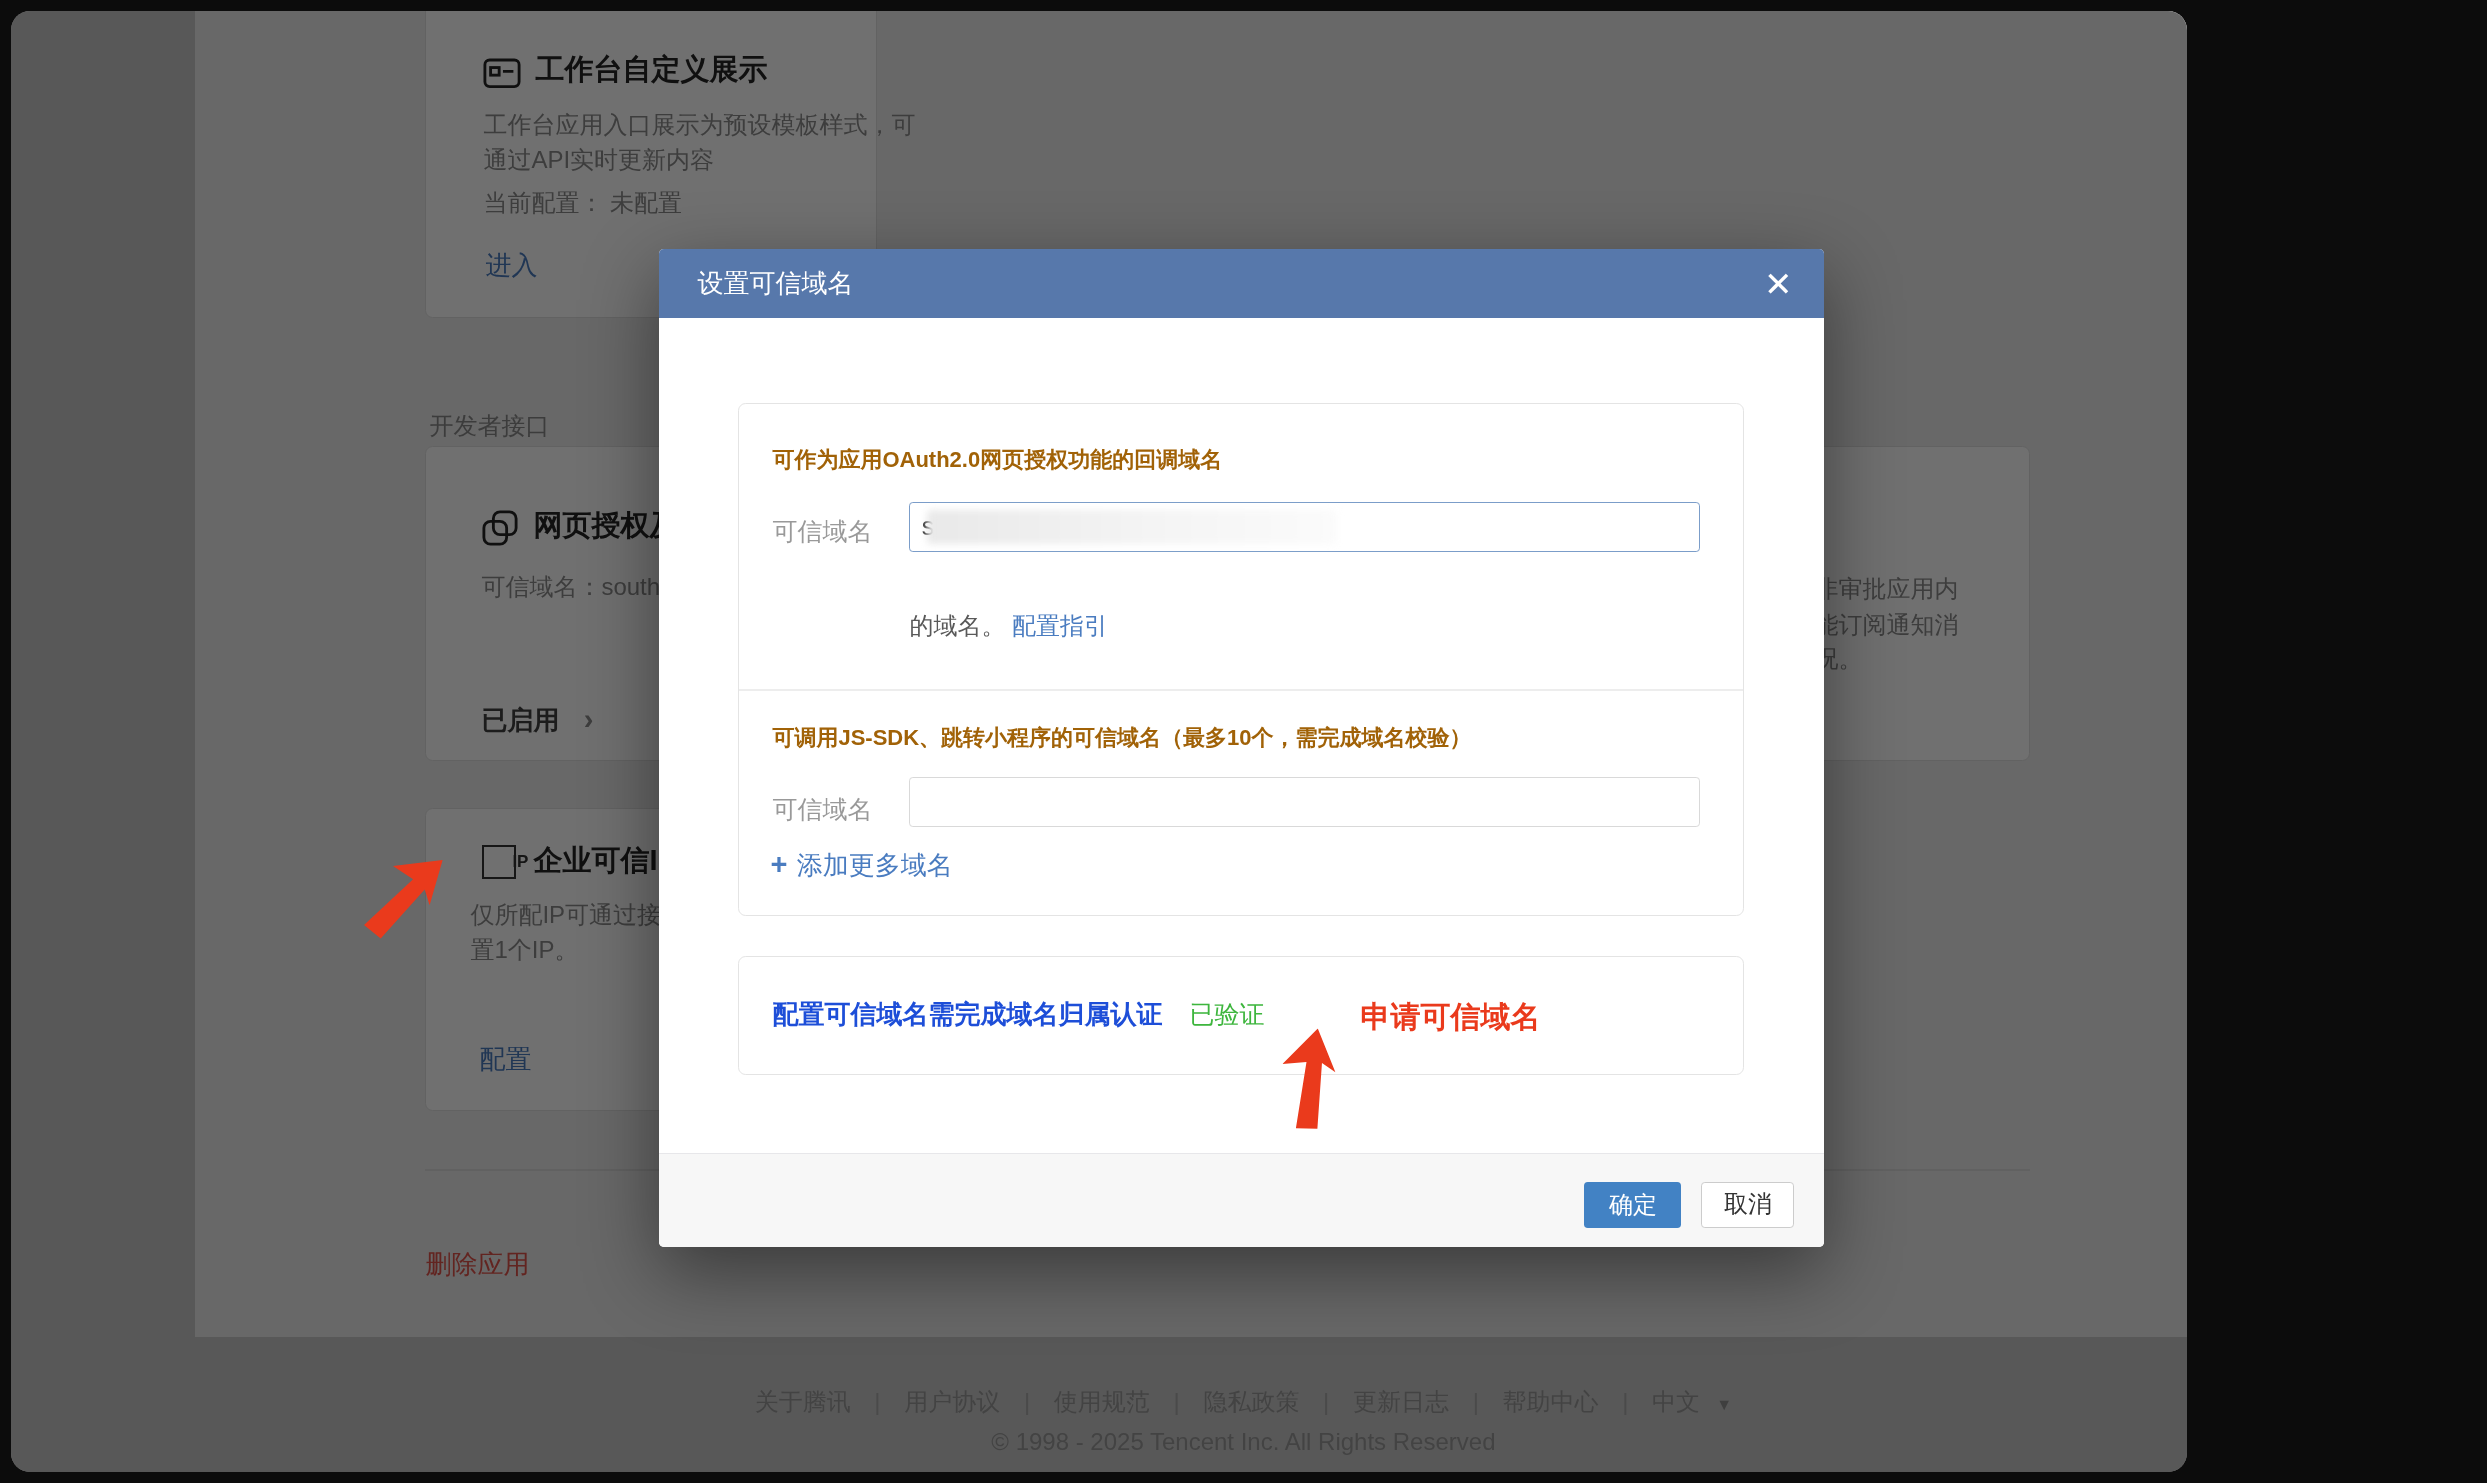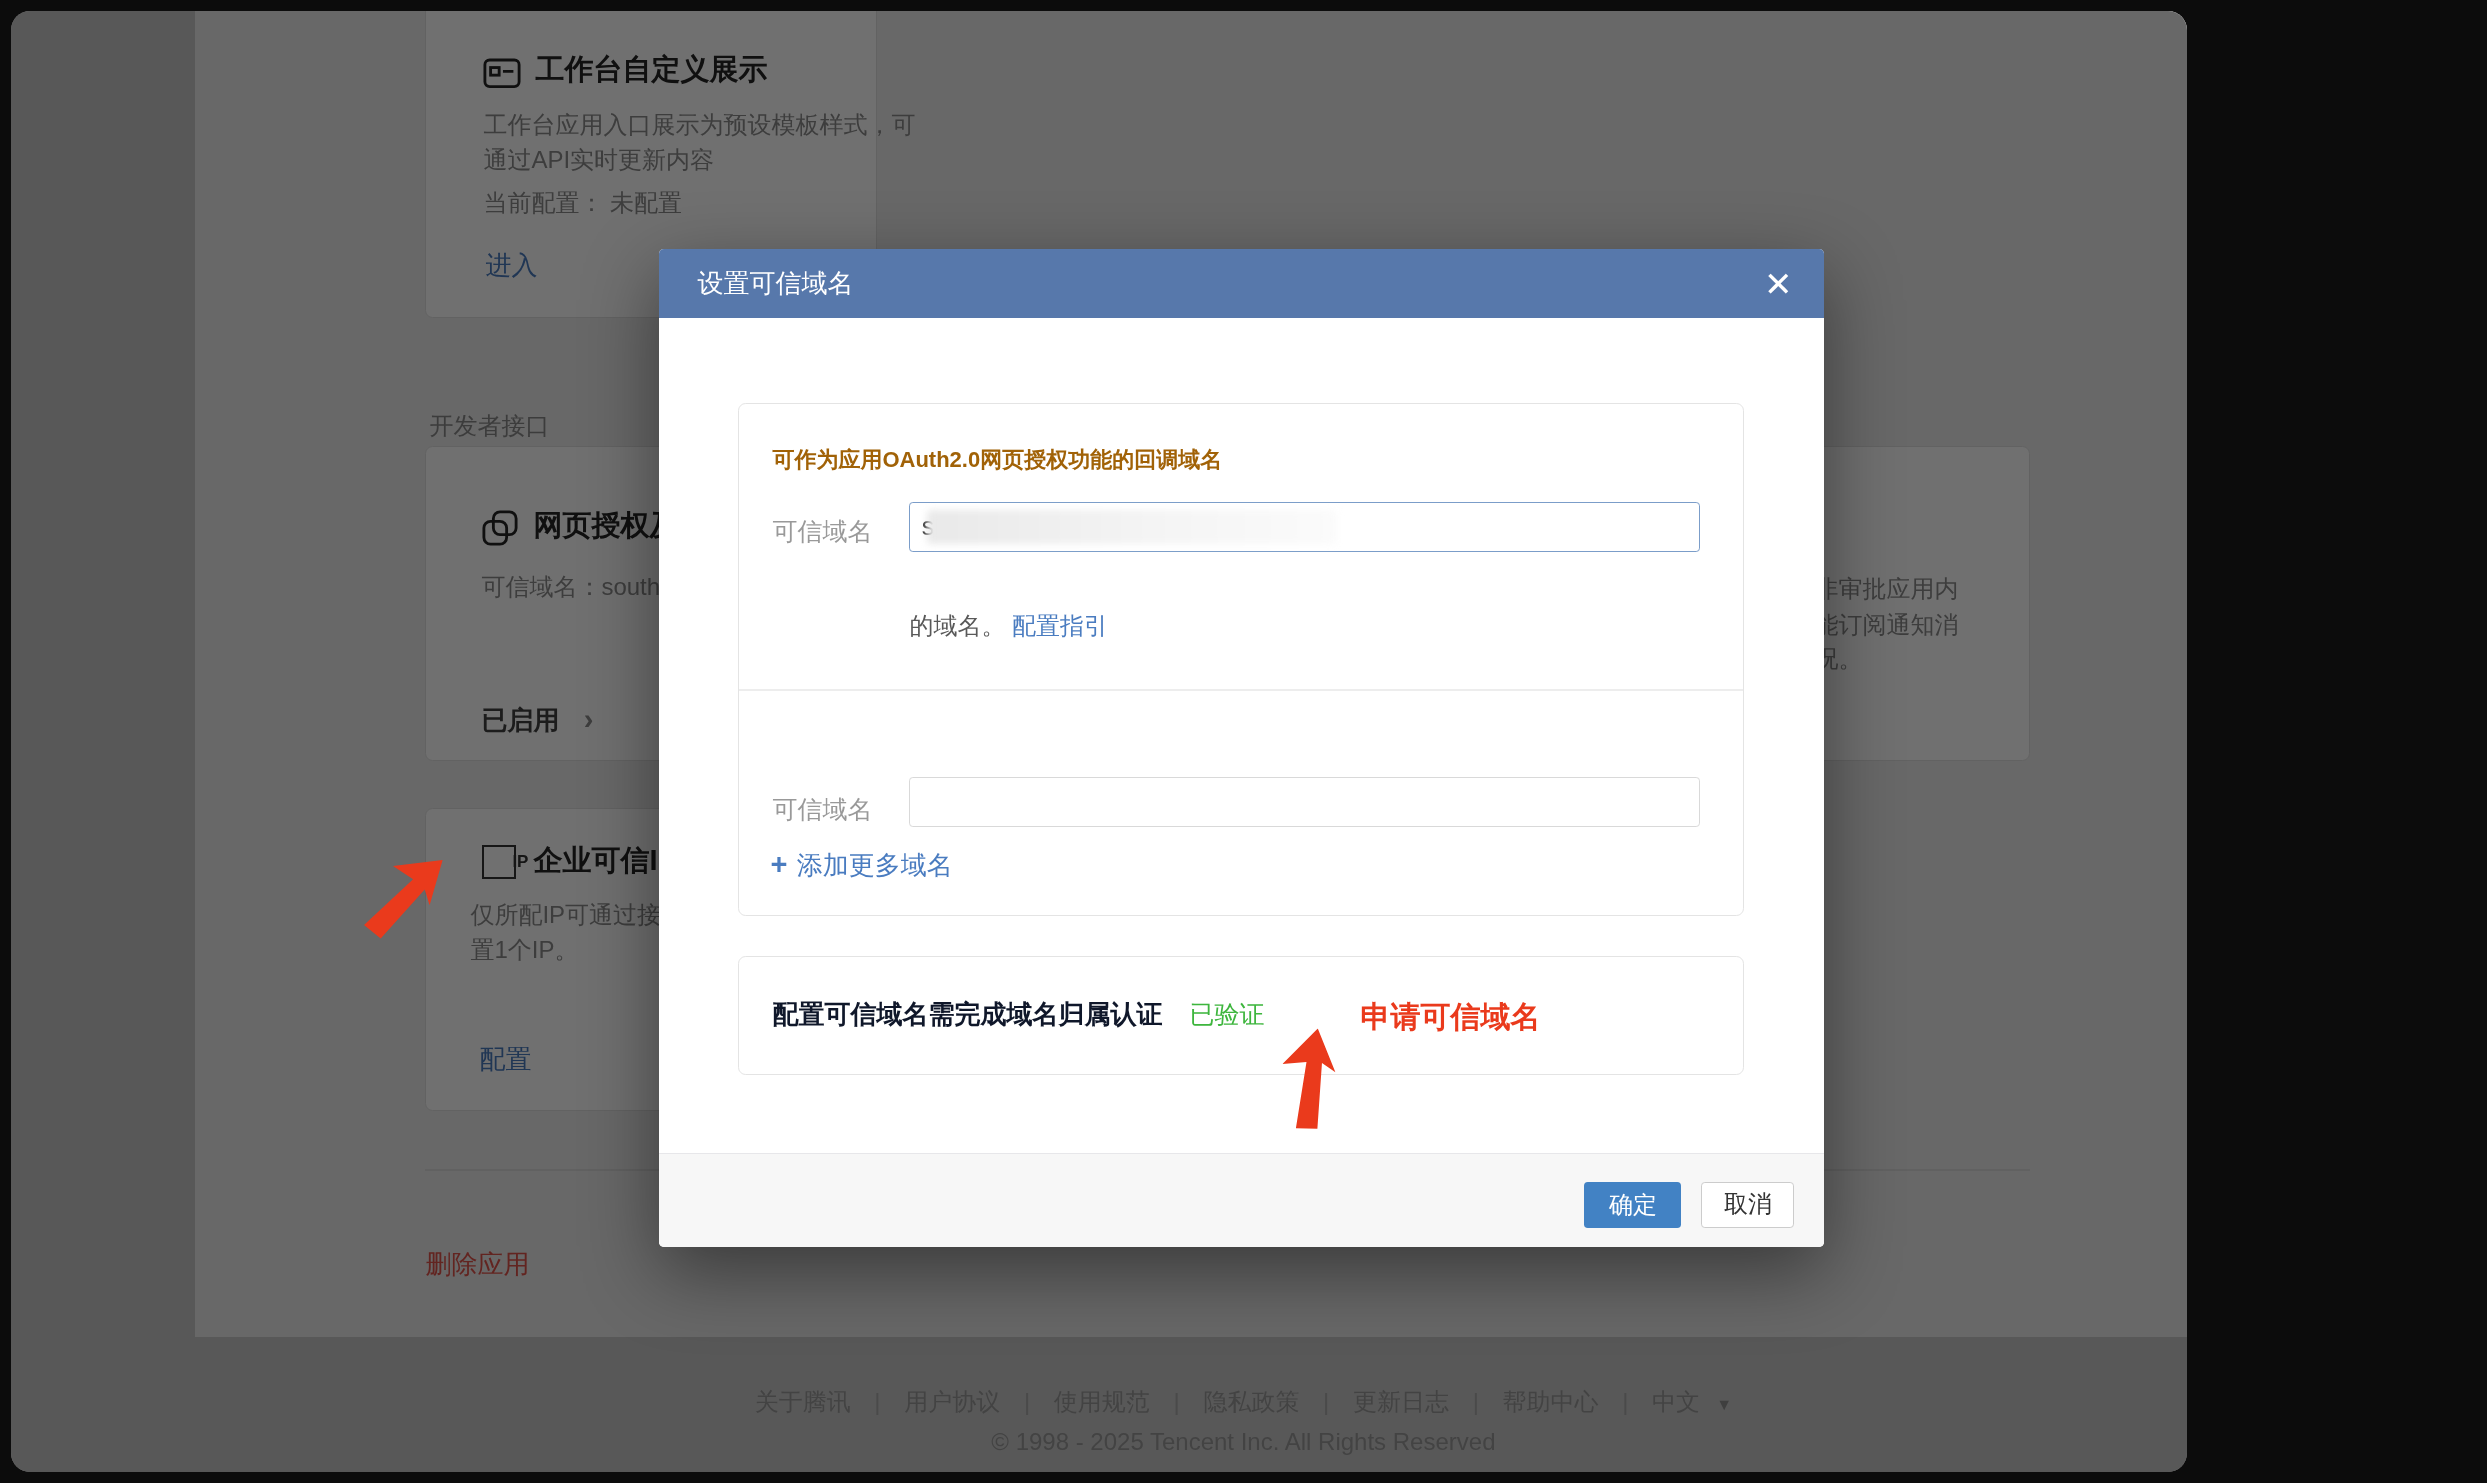--- a/index.html
+++ b/index.html
@@ -129,32 +129,33 @@
           <div style="position:absolute;left:17px;top:6.7px;width:410px;height:34px;border-radius:3.8px;
                       background:linear-gradient(90deg,#e9e9e9,#f4f4f4 55%,#fbfbfb);filter:blur(3.8px);"></div>
         </div>
         <div class="helper" style="left:170px;top:206px;">
           <span>的域名。</span>
           <span class="link" style="font-size:24px;">配置指引</span>
         </div>
 
         <div style="position:absolute;left:0;top:285px;width:100%;height:1.9px;background:#ededed;"></div>
 
+        <div class="sec-heading" style="left:33px;top:319px;">可调用JS-SDK、跳转小程序的可信域名（最多10个，需完成域名校验）</div>
         <div class="field-label" style="left:33px;top:389px;">可信域名</div>
         <div class="input-box" style="top:373px;border:1.9px solid #d9d9d9;">
           <span style="position:absolute;left:11.4px;top:0;line-height:46px;font-size:25px;color:#222;"></span>
         </div>
         <div class="abs link" style="left:31px;top:444px;font-size:26px;">
           <span style="font-size:29px;font-weight:700;margin-right:9.5px;">+</span><span>添加更多域名</span>
         </div>
       </div>
 
       <div class="mbox" style="top:707px;height:119px;">
         <div style="position:absolute;left:33px;top:0;height:115px;display:flex;align-items:center;gap:27px;">
-          <span style="font-size:26px;font-weight:600;color:#0f172a;white-space:nowrap;">配置可信域名需完成域名归属认证</span>
+          <span style="font-size:26px;font-weight:600;color:#1d4ed8;white-space:nowrap;">配置可信域名需完成域名归属认证</span>
           <span style="font-size:25px;color:#3eb63e;cursor:pointer;white-space:nowrap;">已验证</span>
         </div>
       </div>
 
       <div class="modal-footer">
         <div class="btn btn-primary">确定</div>
         <div class="btn btn-plain">取消</div>
       </div>
     </div>
 

